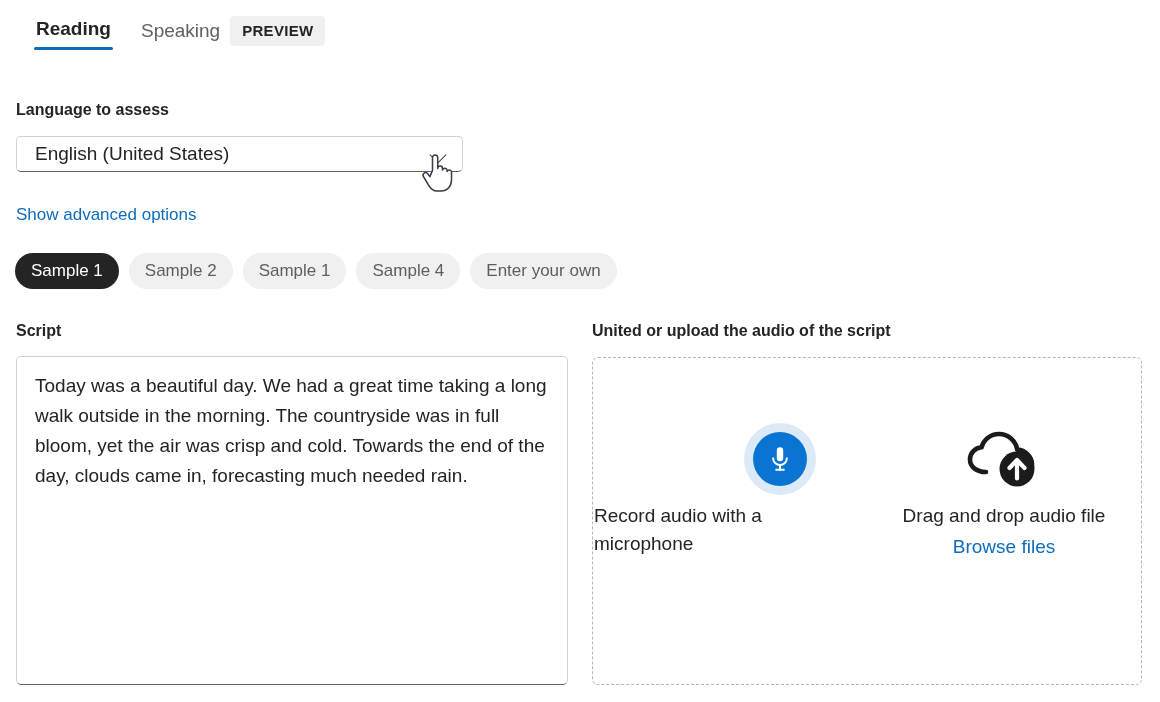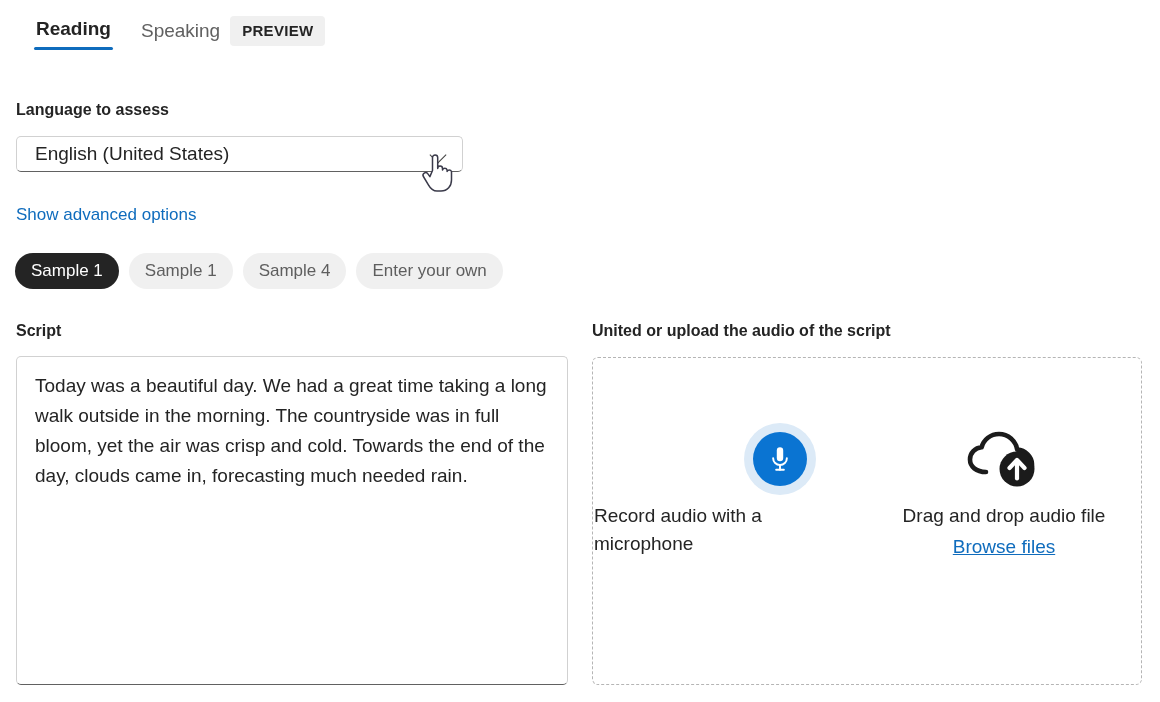--- a/index.html
+++ b/index.html
@@ -253,21 +253,20 @@
   .caption.left-cap {
     text-align: left;
     width: 190px;
     margin-left: 0px;
     padding-left: 1px;
   }
   .browse {
     font-size: 19px;
     line-height: 30px;
     margin-top: 2px;
-    text-decoration: underline;
   }
 
   
   .cursor {
     position: absolute;
     left: 419px;
     top: 150px;
     width: 36px;
     height: 44px;
     pointer-events: none;
@@ -293,20 +292,21 @@
 
   <div class="dropdown">
     <span class="dropdown-value">English (United States)</span>
     <span class="chev"></span>
   </div>
 
   <a class="link advanced-link">Show advanced options</a>
 
   <div class="pills">
     <button class="pill selected">Sample 1</button>
+    <button class="pill">Sample 2</button>
     <button class="pill">Sample 1</button>
     <button class="pill">Sample 4</button>
     <button class="pill">Enter your own</button>
   </div>
 
   <div class="field-label col-label-left">Script</div>
   <div class="script-box">
     <p class="script-text">Today was a beautiful day. We had a great time taking a long walk outside in the morning. The countryside was in full bloom, yet the air was crisp and cold. Towards the end of the day, clouds came in, forecasting much needed rain.</p>
   </div>
 

